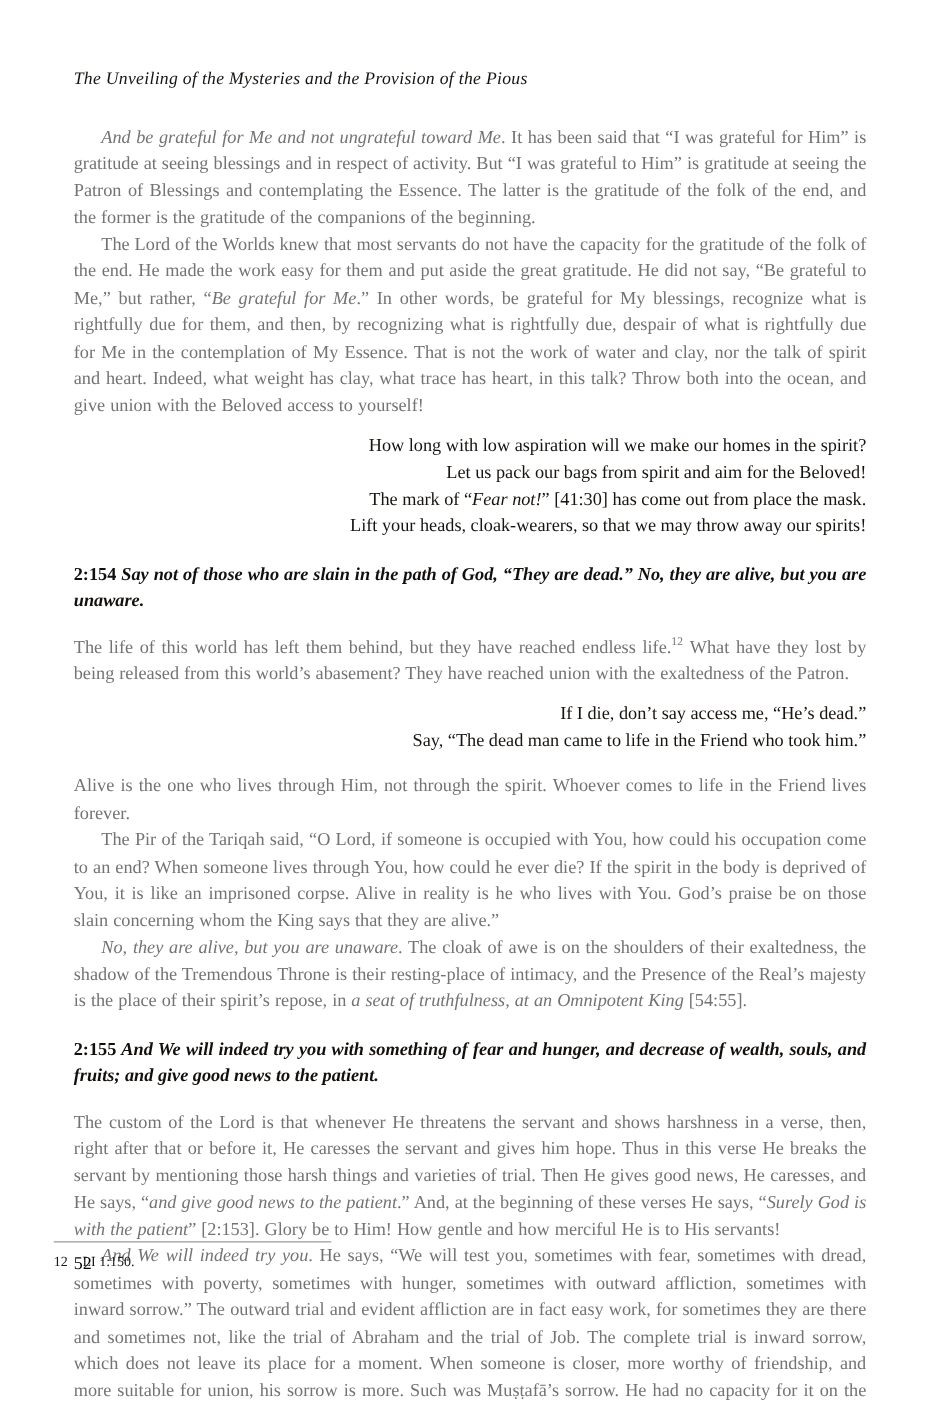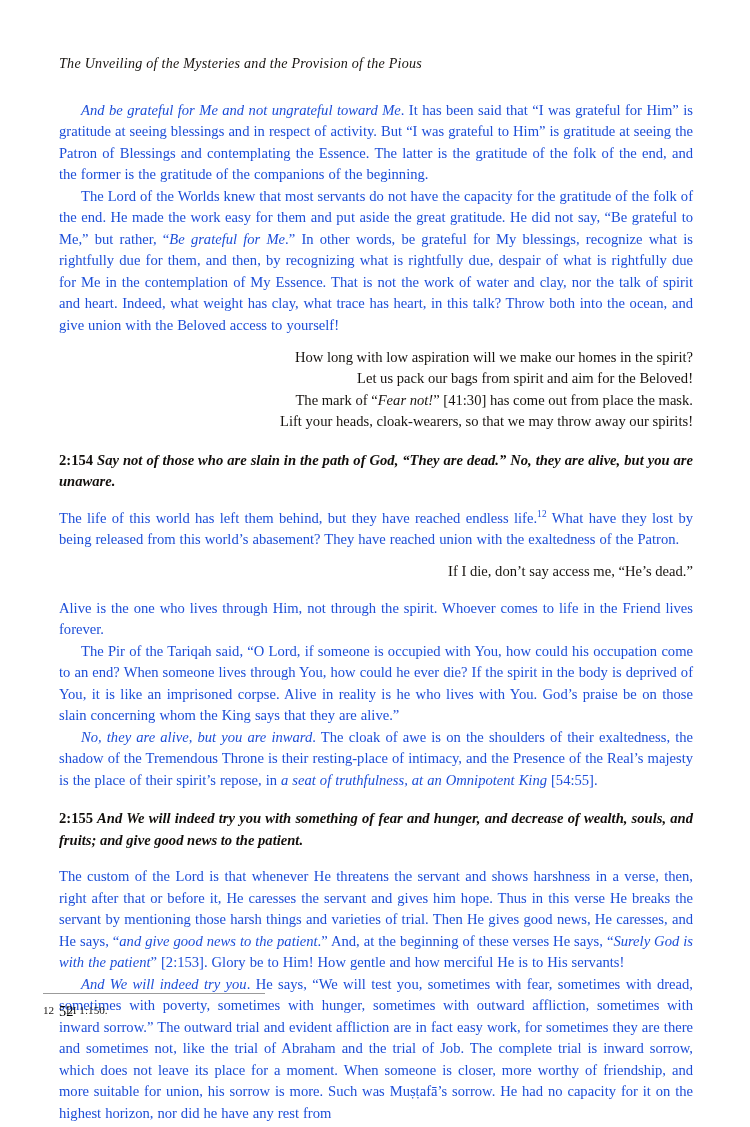--- a/index.html
+++ b/index.html
@@ -38,21 +38,21 @@
     white-space: nowrap;
   }
 
   
   .para {
     font-size: 14.6px;
     line-height: 21.5px;
     text-align: justify;
     text-justify: inter-word;
     margin: 0;
-    color: #1d4ed8;
+    color: #737373;
     word-spacing: 0.35px;
     hyphens: manual;
   }
   .para.indent { text-indent: 22px; }
   .para.noindent { text-indent: 0; margin-top: 15px; }
   .para + .para { margin-top: 0; }
 
   .para i, .para em { font-style: italic; }
 
   .fn-ref {
@@ -146,27 +146,28 @@
       <div class="pline lvl-a"><span>The mark of “</span><i>Fear not!</i><span>” [41:30] has come out from place the mask.</span></div>
       <div class="pline lvl-b">Lift your heads, cloak-wearers, so that we may throw away our spirits!</div>
     </div>
 
     <div class="verse-head"><span class="vnum">2:154</span><span>Say not of those who are slain in the path of God, “They are dead.”  No, they are alive, but you are unaware.</span></div>
 
     <p class="para noindent"><span>The life of this world has left them behind, but they have reached endless life.</span><span class="fn-ref">12</span><span> What have they lost by being released from this world’s abasement? They have reached union with the exaltedness of the Patron.</span></p>
 
     <div class="poem">
       <div class="pline lvl-a">If I die, don’t say access me, “He’s dead.”</div>
+      <div class="pline lvl-b">Say, “The dead man came to life in the Friend who took him.”</div>
     </div>
 
     <p class="para noindent">Alive is the one who lives through Him, not through the spirit. Whoever comes to life in the Friend lives forever.</p>
 
     <p class="para indent">The Pir of the Tariqah said, “O Lord, if someone is occupied with You, how could his occupation come to an end? When someone lives through You, how could he ever die? If the spirit in the body is deprived of You, it is like an imprisoned corpse. Alive in reality is he who lives with You. God’s praise be on those slain concerning whom the King says that they are alive.”</p>
 
-    <p class="para indent"><i>No, they are alive, but you are inward</i><span>. The cloak of awe is on the shoulders of their exaltedness, the shadow of the Tremendous Throne is their resting-place of intimacy, and the Presence of the Real’s majesty is the place of their spirit’s repose, in </span><i>a seat of truthfulness, at an Omnipotent King</i><span> [54:55].</span></p>
+    <p class="para indent"><i>No, they are alive, but you are unaware</i><span>. The cloak of awe is on the shoulders of their exaltedness, the shadow of the Tremendous Throne is their resting-place of intimacy, and the Presence of the Real’s majesty is the place of their spirit’s repose, in </span><i>a seat of truthfulness, at an Omnipotent King</i><span> [54:55].</span></p>
 
     <div class="verse-head"><span class="vnum">2:155</span><span>And We will indeed try you with something of fear and hunger, and decrease of wealth, souls, and fruits; and give good news to the patient.</span></div>
 
     <p class="para noindent"><span>The custom of the Lord is that whenever He threatens the servant and shows harshness in a verse, then, right after that or before it, He caresses the servant and gives him hope. Thus in this verse He breaks the servant by mentioning those harsh things and varieties of trial. Then He gives good news, He caresses, and He says, “</span><i>and give good news to the patient</i><span>.” And, at the beginning of these verses He says, “</span><i>Surely God is with the patient</i><span>” [2:153]. Glory be to Him! How gentle and how merciful He is to His servants!</span></p>
 
     <p class="para indent"><i>And We will indeed try you</i><span>. He says, “We will test you, sometimes with fear, sometimes with dread, sometimes with poverty, sometimes with hunger, sometimes with outward affliction, sometimes with inward sorrow.” The outward trial and evident affliction are in fact easy work, for sometimes they are there and sometimes not, like the trial of Abraham and the trial of Job. The complete trial is inward sorrow, which does not leave its place for a moment. When someone is closer, more worthy of friendship, and more suitable for union, his sorrow is more. Such was Muṣṭafā’s sorrow. He had no capacity for it on the highest horizon, nor did he have any rest from</span></p>
 
   </div>
 
   <div id="footnote-area">

